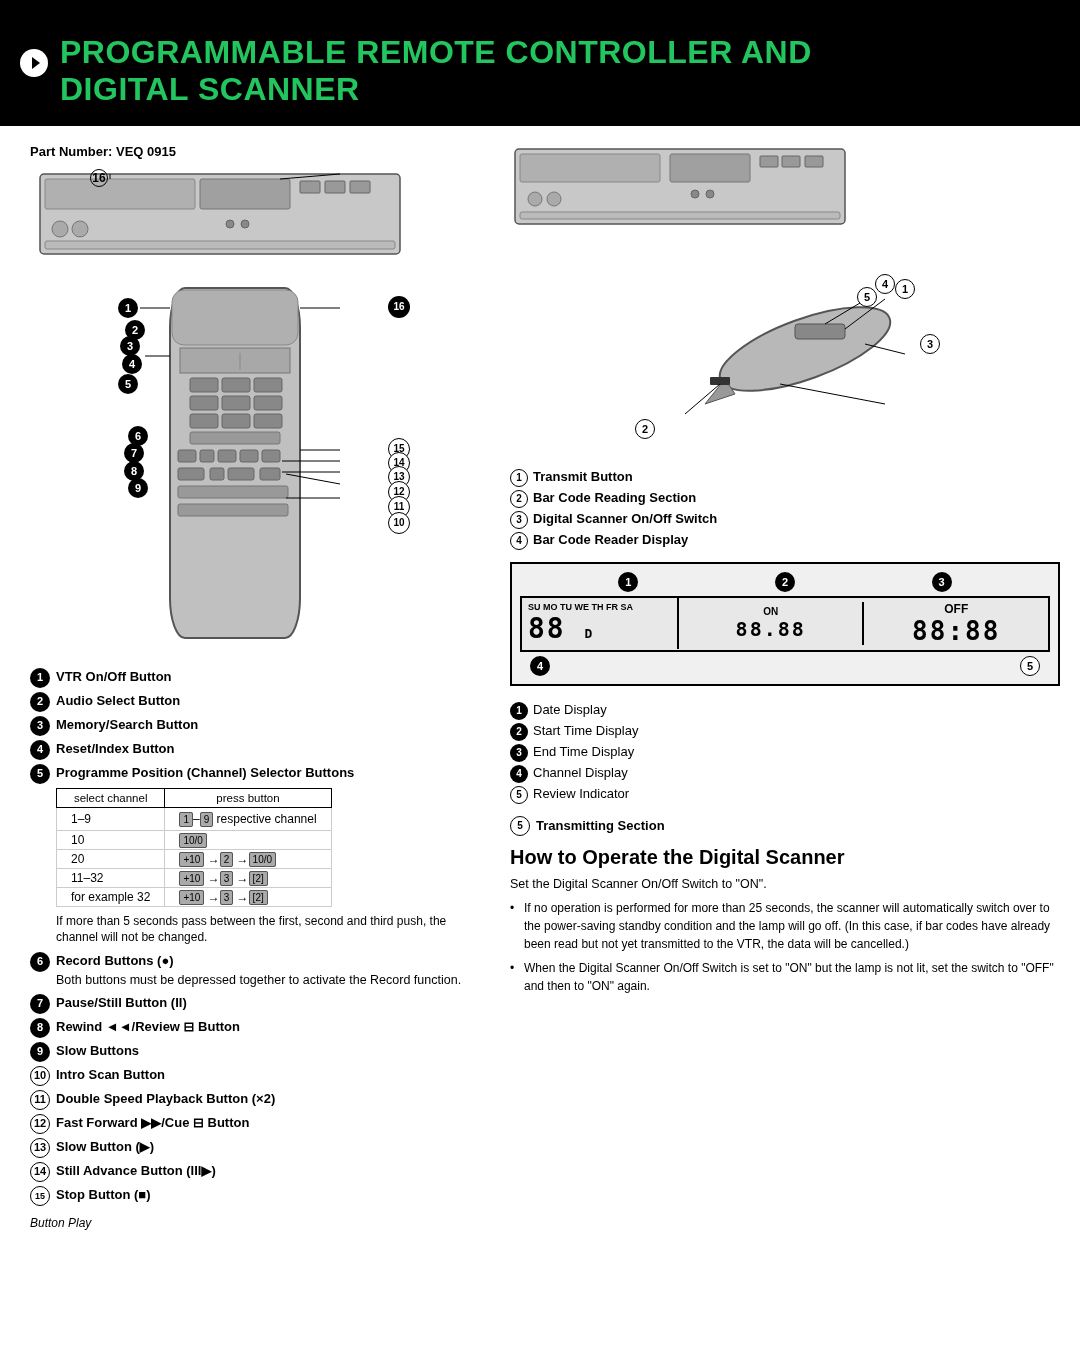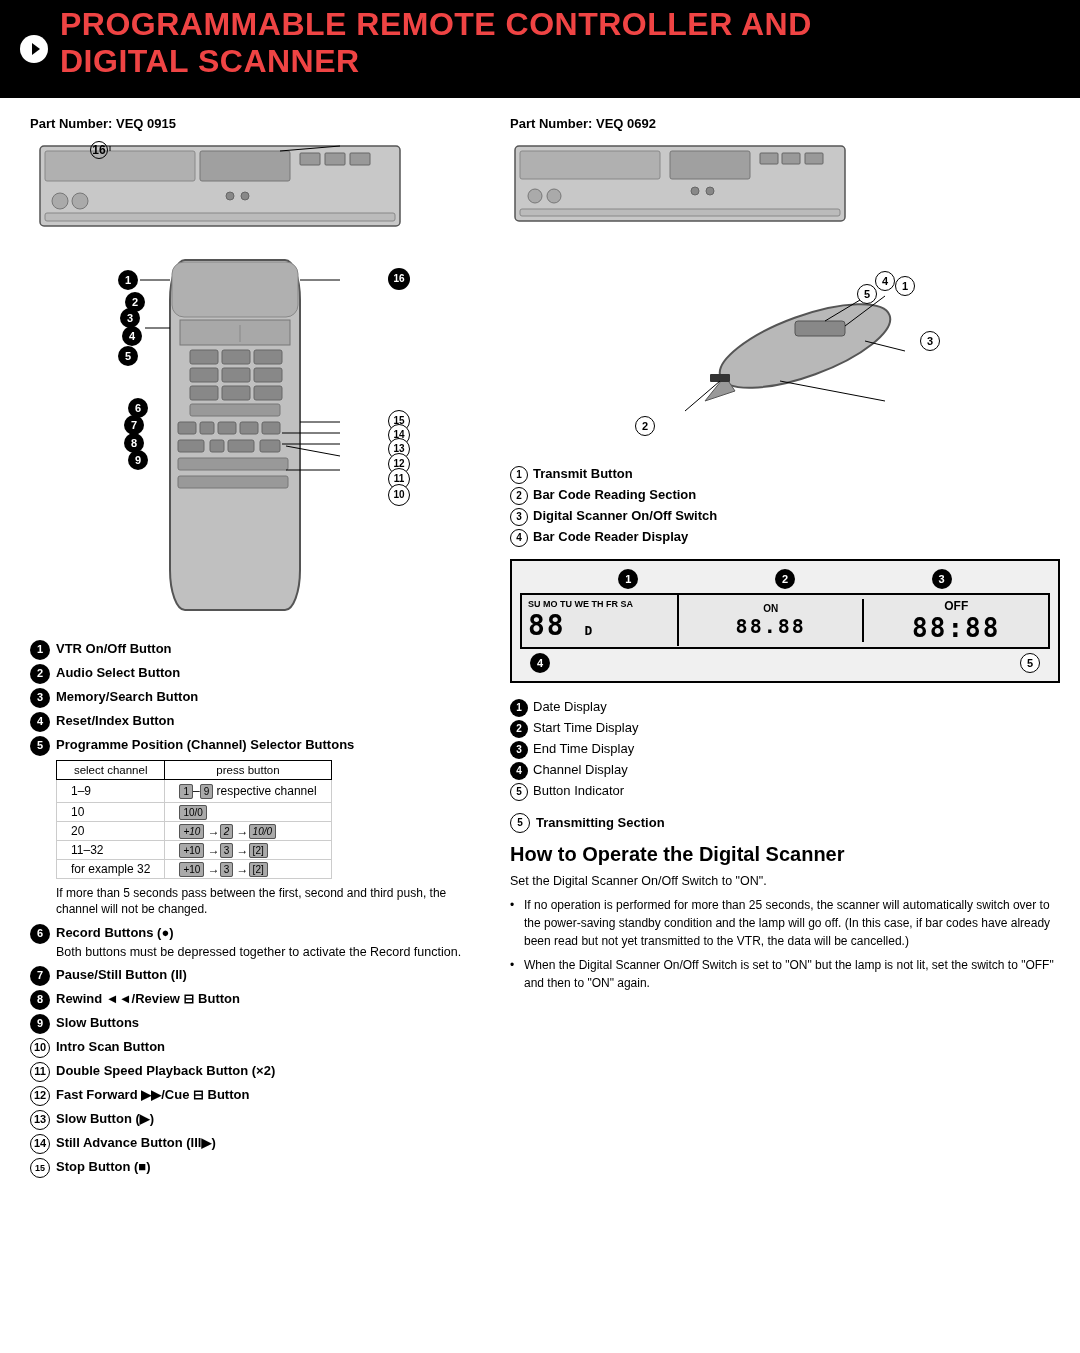--- a/index.html
+++ b/index.html
@@ -6,22 +6,22 @@
     body {
       width: 1080px;
       min-height: 1353px;
       background: #fff;
       font-family: Arial, Helvetica, sans-serif;
       font-size: 13px;
       color: #000;
     }
     .header {
       background: #000;
-      color: #ef4444;
-      padding: 6px 30px 18px 60px;
+      color: #22c55e;
+      padding: 34px 30px 18px 60px;
       position: relative;
     }
     .header-title {
       font-size: 32px;
       font-weight: 900;
       line-height: 1.15;
       letter-spacing: 0.5px;
     }
     .header-arrow {
       position: absolute;
@@ -378,21 +378,21 @@
             <td style="padding:2px 14px;border:1px solid #ccc;">
               <span style="background:#aaa;border:1px solid #555;padding:1px 3px;font-size:10px;border-radius:2px;">1</span>–<span style="background:#aaa;border:1px solid #555;padding:1px 3px;font-size:10px;border-radius:2px;">9</span> respective channel
             </td>
           </tr>
           <tr>
             <td style="padding:2px 14px;border:1px solid #ccc;">10</td>
             <td style="padding:2px 14px;border:1px solid #ccc;"><span style="background:#aaa;border:1px solid #555;padding:1px 3px;font-size:10px;border-radius:2px;">10/0</span></td>
           </tr>
           <tr>
             <td style="padding:2px 14px;border:1px solid #ccc;">20</td>
-            <td style="padding:2px 14px;border:1px solid #ccc;font-style:italic;">
+            <td style="padding:2px 14px;border:1px solid #ccc;">
               <span style="background:#aaa;border:1px solid #555;padding:1px 3px;font-size:10px;border-radius:2px;">+10</span>
               <span>→</span><span style="background:#aaa;border:1px solid #555;padding:1px 3px;font-size:10px;border-radius:2px;">2</span>
               <span>→</span><span style="background:#aaa;border:1px solid #555;padding:1px 3px;font-size:10px;border-radius:2px;">10/0</span>
             </td>
           </tr>
           <tr>
             <td style="padding:2px 14px;border:1px solid #ccc;">11–32</td>
             <td style="padding:2px 14px;border:1px solid #ccc;">
               <span style="background:#aaa;border:1px solid #555;padding:1px 3px;font-size:10px;border-radius:2px;">+10</span>
               <span>→</span><span style="background:#aaa;border:1px solid #555;padding:1px 3px;font-size:10px;border-radius:2px;">3</span>
@@ -452,24 +452,26 @@
       <li>
         <span class="desc-num desc-num-outline">14</span>
         <span class="desc-text">Still Advance Button (III▶)</span>
       </li>
       <li>
         <span class="desc-num desc-num-outline" style="font-size:9px;">15</span>
         <span class="desc-text">Stop Button (■)</span>
       </li>
     </ul>
 
+    <div style="margin-top:10px; font-size:12px; font-style:italic;">
+      <span>Button Play</span>
+    </div>
   </div>
 
   <div class="right-col">
-    <div class="part-number">Part Number: VEQ 0692</div>
 
     <div style="position:relative;margin-bottom:12px;">
       <svg width="340" height="90" viewBox="0 0 340 90">
         <rect x="5" y="5" width="330" height="75" rx="4" fill="#c8c8c8" stroke="#555" stroke-width="1.5"></rect>
         <rect x="10" y="10" width="140" height="28" rx="2" fill="#b0b0b0" stroke="#888" stroke-width="1"></rect>
         <rect x="160" y="10" width="80" height="28" rx="2" fill="#a0a0a0" stroke="#777" stroke-width="1"></rect>
         <rect x="250" y="12" width="18" height="11" rx="1" fill="#999" stroke="#666"></rect>
         <rect x="272" y="12" width="18" height="11" rx="1" fill="#999" stroke="#666"></rect>
         <rect x="295" y="12" width="18" height="11" rx="1" fill="#999" stroke="#666"></rect>
         <circle cx="25" cy="55" r="7" fill="#aaa" stroke="#777"></circle>
@@ -585,21 +587,21 @@
       <li>
         <span class="num-circle" style="background:#000;color:#fff;border:none;">3</span>
         <span>End Time Display</span>
       </li>
       <li>
         <span class="num-circle" style="background:#000;color:#fff;border:none;">4</span>
         <span>Channel Display</span>
       </li>
       <li>
         <span class="num-circle">5</span>
-        <span>Button Indicator</span>
+        <span>Review Indicator</span>
       </li>
     </ul>
 
     <div style="display:flex;align-items:center;margin-bottom:10px;">
       <span style="width:20px;height:20px;border-radius:50%;background:#fff;color:#000;border:1.5px solid #000;display:inline-flex;align-items:center;justify-content:center;font-size:10px;font-weight:700;margin-right:6px;">5</span>
       <span class="bold" style="font-size:13px;">Transmitting Section</span>
     </div>
 
     <div class="section-title">How to Operate the Digital Scanner</div>
     <div class="how-to-text">Set the Digital Scanner On/Off Switch to "ON".</div>

